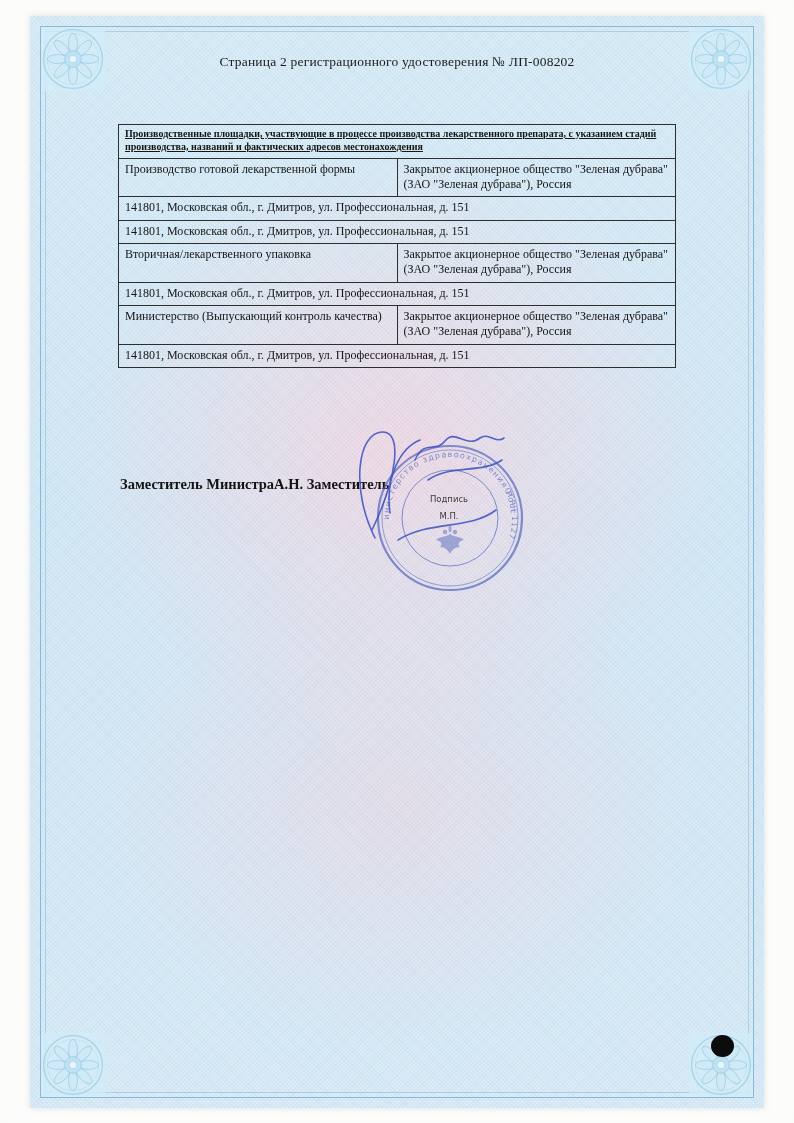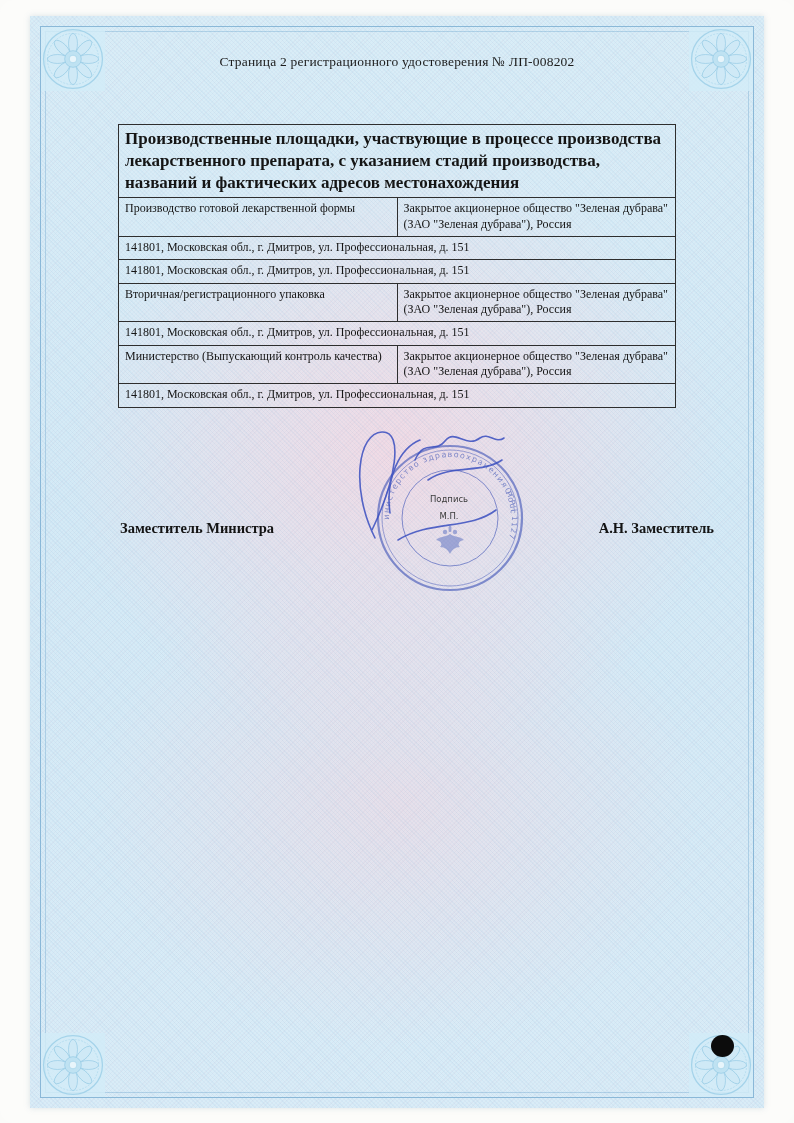--- a/index.html
+++ b/index.html
@@ -66,30 +66,31 @@
   }
   table.sites td {
     border:1px solid #2e2e2e;
     padding:3px 6px 4px 6px;
     vertical-align:top;
     line-height:1.28;
     background:rgba(255,255,255,0.04);
   }
   td.tbl-head {
     font-weight:bold;
-    font-size:17px;
+    font-size:10px;
+    text-decoration:underline;
   }
   td.stage { width:332px; }
   td.company { width:226px; }
   td.address { }
 
   .officials {
     position:absolute; left:90px; top:460px; width:594px;
-    display:flex; justify-content:space-between;
-    font-weight:bold; font-size:14.5px; color:#131313;margin-top:44px;
+    display:flex; justify-content:flex-start;
+    font-weight:bold; font-size:14.5px; color:#131313;
   }
 
   .stamp-zone {
     position:absolute; left:300px; top:402px; width:240px; height:195px;
     pointer-events:none;
   }
   .stamp-zone svg { width:100%; height:100%; display:block; }
 
   .punch-hole {
     position:absolute; left:681px; top:1019px;
@@ -161,21 +162,21 @@
         </tr>
         <tr>
           <td class="address" colspan="2">141801, Московская обл.,  г. Дмитров, ул. Профессиональная, д. 151</td>
         </tr>
 
         <tr>
           <td class="address" colspan="2">141801, Московская обл.,  г. Дмитров, ул. Профессиональная, д. 151</td>
         </tr>
 
         <tr>
-          <td class="stage">Вторичная/регистрационного упаковка</td>
+          <td class="stage">Вторичная/лекарственного упаковка</td>
           <td class="company">Закрытое акционерное общество "Зеленая дубрава" (ЗАО "Зеленая дубрава"), Россия</td>
         </tr>
         <tr>
           <td class="address" colspan="2">141801, Московская обл.,  г. Дмитров, ул. Профессиональная, д. 151</td>
         </tr>
 
         <tr>
           <td class="stage">Министерство (Выпускающий контроль качества)</td>
           <td class="company">Закрытое акционерное общество "Зеленая дубрава" (ЗАО "Зеленая дубрава"), Россия</td>
         </tr>

